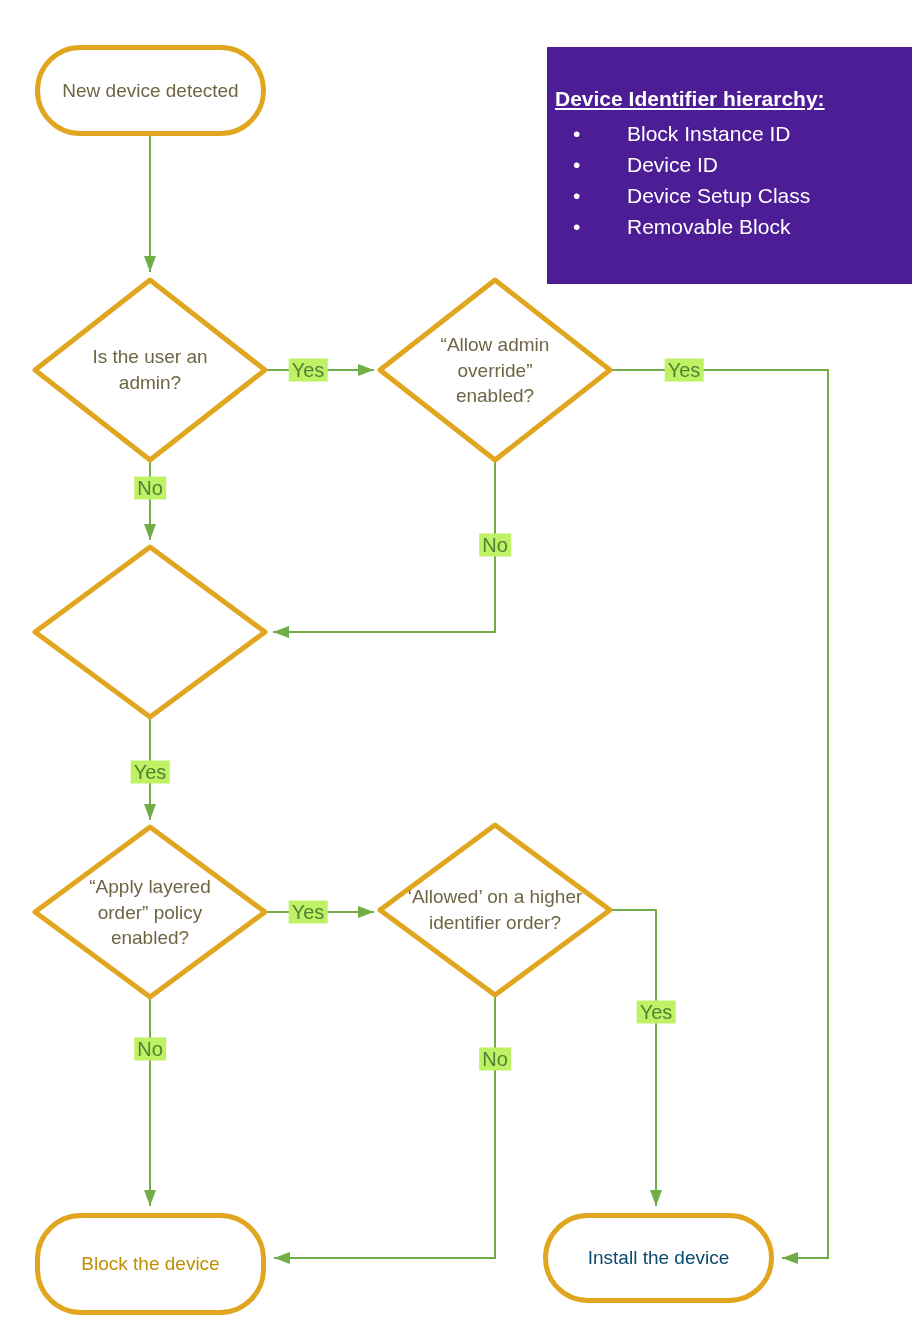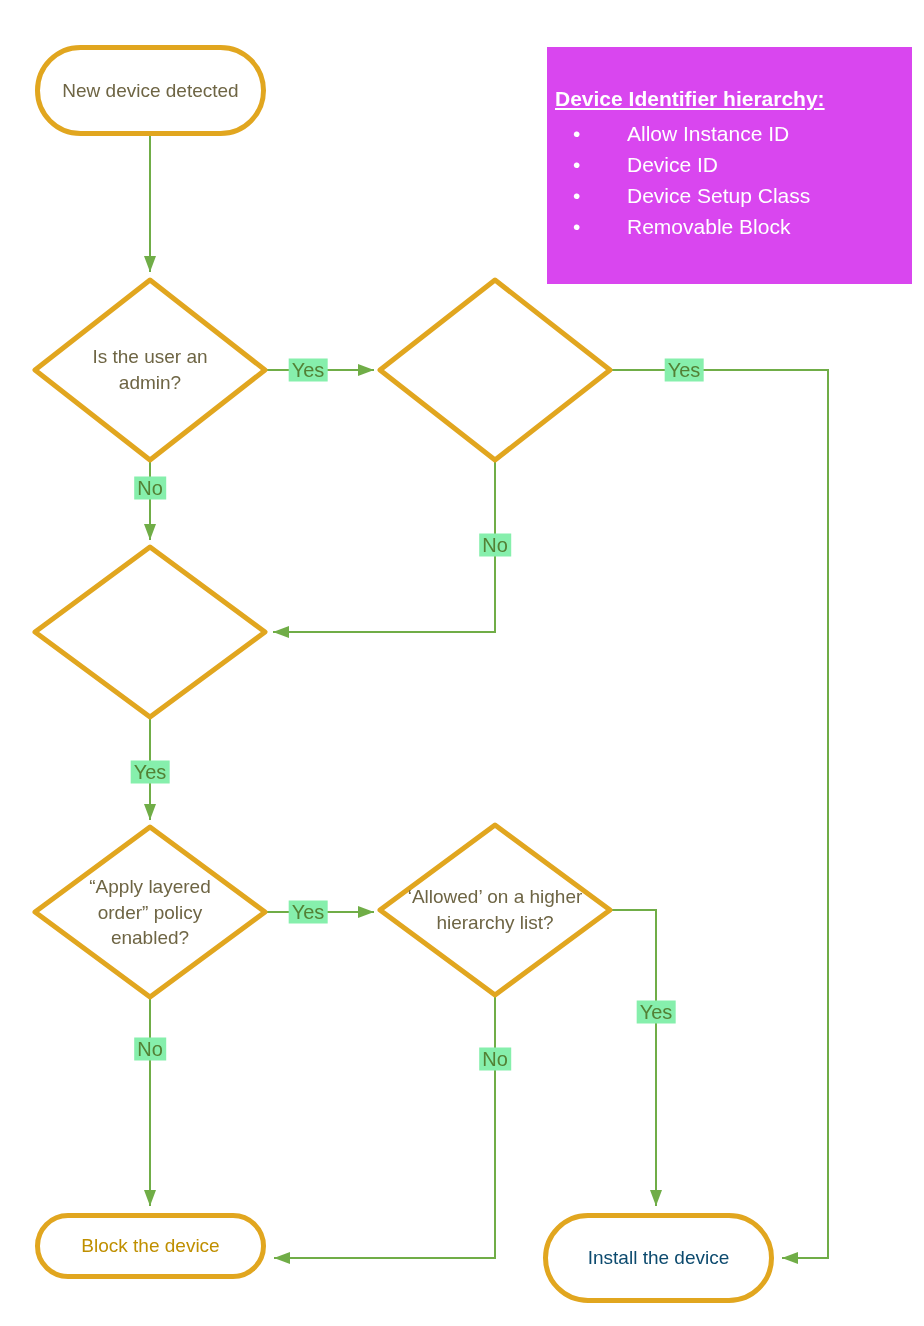--- a/index.html
+++ b/index.html
@@ -20,21 +20,21 @@
     border: 5px solid #E1A61F;
     border-radius: 46px;
     background: #ffffff;
     display: flex;
     align-items: center;
     justify-content: center;
     text-align: center;
     box-sizing: border-box;
   }
   .pill.start  { left: 35px;  top: 45px;   width: 231px; height: 91px; color: #6E6544; font-size: 19px; }
-  .pill.block  { left: 35px;  top: 1213px; width: 231px; height: 66px; color: #BF8F00; font-size: 19px; }
+  .pill.block  { left: 35px;  top: 1213px; width: 231px; height: 102px; color: #BF8F00; font-size: 19px; }
   .pill.install{ left: 543px; top: 1213px; width: 231px; height: 90px; color: #0c4a6e; font-size: 19px; }
 
   
   .dtext {
     position: absolute;
     transform: translate(-50%, -50%);
     text-align: center;
     color: #6E6544;
     font-size: 19px;
     line-height: 1.35;
@@ -42,42 +42,42 @@
   .dtext.d1 { left: 150px; top: 370px; width: 160px; }
   .dtext.d2 { left: 495px; top: 370px; width: 150px; }
   .dtext.d3 { left: 150px; top: 632px; width: 185px; }
   .dtext.d4 { left: 150px; top: 912px; width: 165px; }
   .dtext.d5 { left: 495px; top: 910px; width: 180px; }
 
   
   .elabel {
     position: absolute;
     transform: translate(-50%, -50%);
-    background: #86efac;
+    background: #bef264;
     color: #538135;
     font-size: 20px;
     padding: 0 3px;
     white-space: nowrap;
   }
   .lbl-d1yes { left: 308px; top: 370px; }
   .lbl-d2yes { left: 684px; top: 370px; }
   .lbl-d1no  { left: 150px; top: 488px; }
   .lbl-d2no  { left: 495px; top: 545px; }
   .lbl-d3yes { left: 150px; top: 772px; }
   .lbl-d4yes { left: 308px; top: 912px; }
   .lbl-d5yes { left: 656px; top: 1012px; }
   .lbl-d4no  { left: 150px; top: 1049px; }
   .lbl-d5no  { left: 495px; top: 1059px; }
 
   
   .infobox {
     position: absolute;
     left: 547px; top: 47px;
     width: 365px; height: 237px;
-    background: #d946ef;
+    background: #4c1d95;
     color: #ffffff;
     box-sizing: border-box;
     padding: 40px 10px 0 8px;
     font-size: 21px;
   }
   .infobox-title {
     font-weight: bold;
     text-decoration: underline;
     margin-bottom: 7px;
   }
@@ -117,22 +117,23 @@
       <polygon points="150,827 265,912 150,997 35,912"></polygon>
       <polygon points="495,825 610,910 495,995 380,910"></polygon>
     </g>
   </svg>
 
   <div class="pill start">
     <span>New device detected</span>
   </div>
 
   <div class="dtext d1">Is the user an admin?</div>
+  <div class="dtext d2">“Allow admin override” enabled?</div>
   <div class="dtext d4">“Apply layered order” policy enabled?</div>
-  <div class="dtext d5">‘Allowed’ on a higher hierarchy list?</div>
+  <div class="dtext d5">‘Allowed’ on a higher identifier order?</div>
 
   <div class="pill block">
     <span>Block the device</span>
   </div>
   <div class="pill install">
     <span>Install the device</span>
   </div>
 
   <span class="elabel lbl-d1yes">Yes</span>
   <span class="elabel lbl-d2yes">Yes</span>
@@ -142,21 +143,21 @@
   <span class="elabel lbl-d4yes">Yes</span>
   <span class="elabel lbl-d5yes">Yes</span>
   <span class="elabel lbl-d4no">No</span>
   <span class="elabel lbl-d5no">No</span>
 
   <div class="infobox">
     <div class="infobox-title">Device Identifier hierarchy:</div>
     <ul>
       <li>
         <span class="bullet">•</span>
-        <span>Allow Instance ID</span>
+        <span>Block Instance ID</span>
       </li>
       <li>
         <span class="bullet">•</span>
         <span>Device ID</span>
       </li>
       <li>
         <span class="bullet">•</span>
         <span>Device Setup Class</span>
       </li>
       <li>

